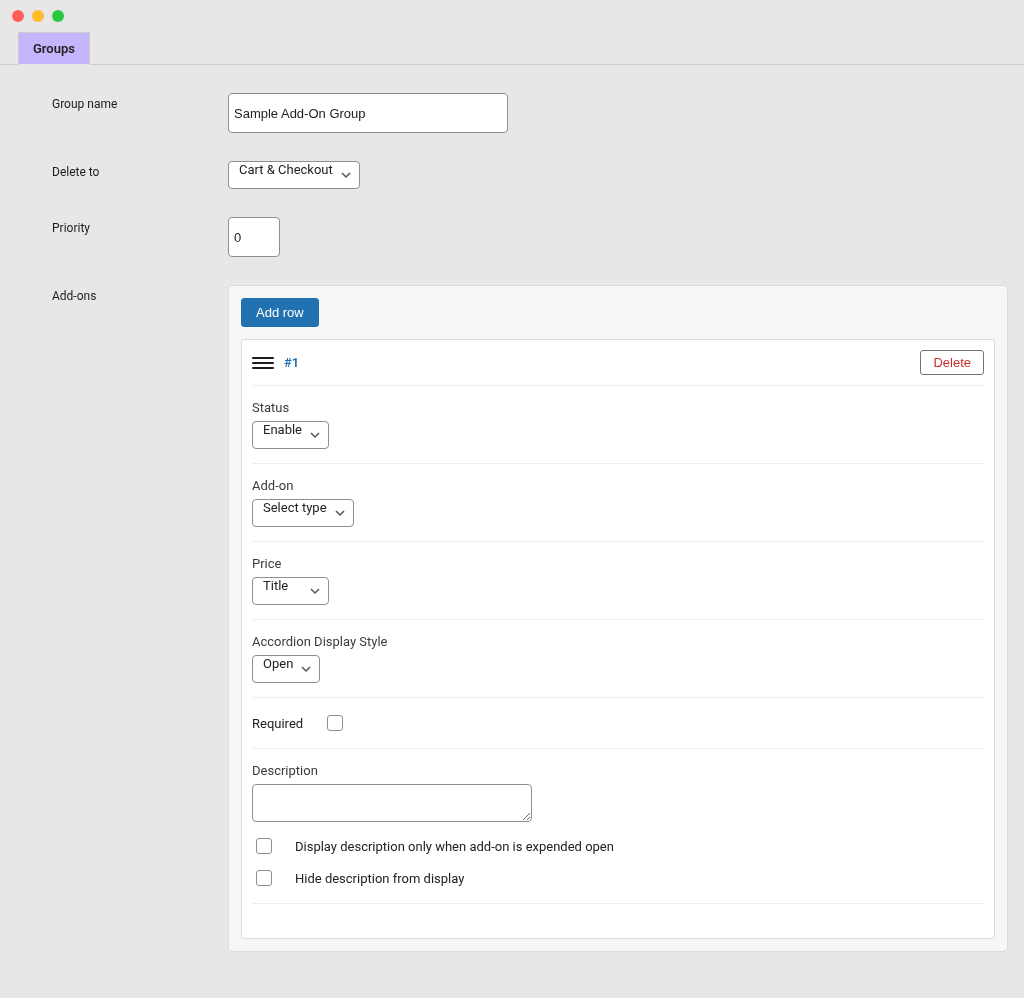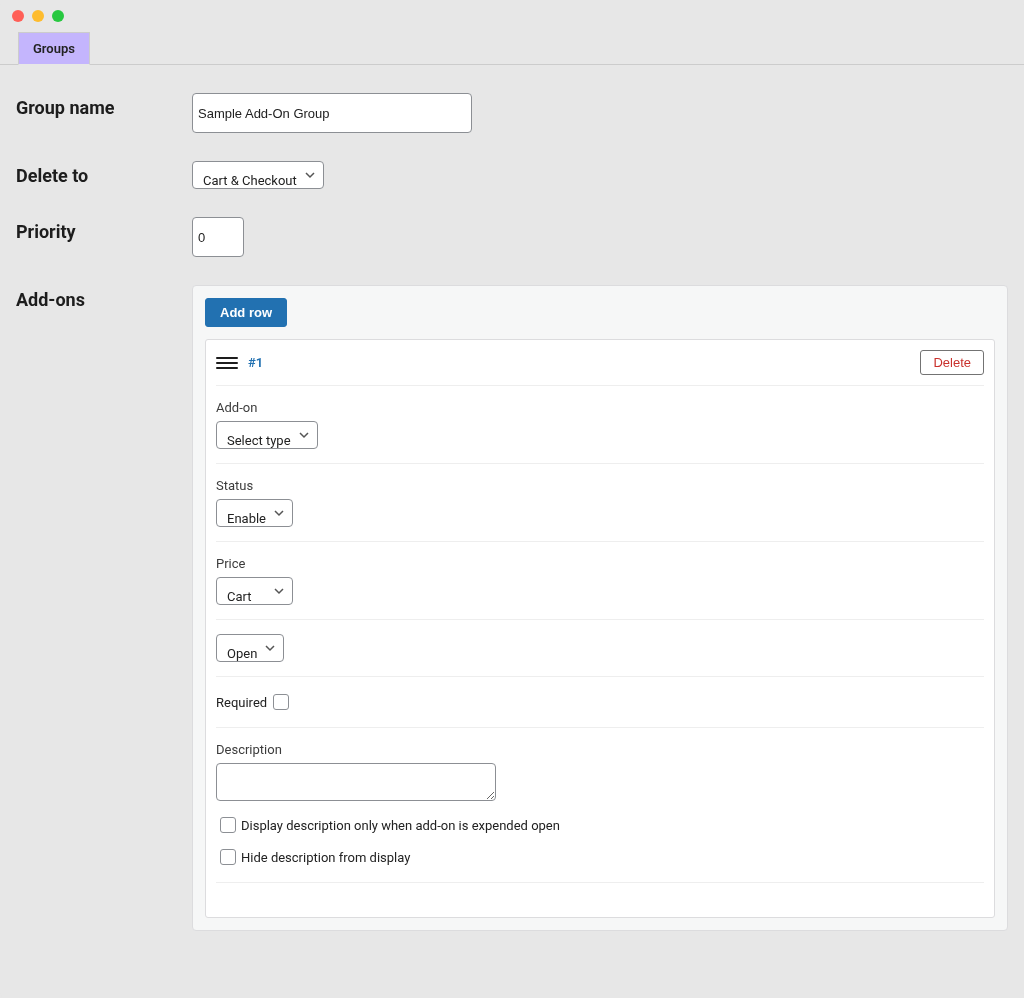--- a/index.html
+++ b/index.html
@@ -53,45 +53,46 @@
     padding: 28px 16px 30px 16px;
   }
 
   .field-row {
     display: flex;
     align-items: flex-start;
     margin-bottom: 28px;
   }
   .field-row > .field-label {
     width: 176px;
-    font-weight: 700;
-    font-size: 18px;
+    font-weight: 400;
+    font-size: 12px;
     padding-top: 4px;
     color: #1d1d1d;
+    margin-left: 36px;
   }
   .field-row > .field-control {
     flex: 1;
   }
 
   input[type="text"], input.text, input.number-input {
     border: 1px solid #8c8f94;
     border-radius: 4px;
     padding: 4px 5px;
     font-size: 13px;
     background: #fff;
     color: #222;
     height: 40px;
   }
   .group-name-input { width: 280px; }
   .priority-input { width: 52px; }
 
   .select-wrap {
     position: relative;
     display: inline-flex;
-    align-items: flex-end;
+    align-items: flex-start;
     border: 1px solid #8c8f94;
     border-radius: 4px;
     background: #fff;
     height: 28px;
     padding: 0 26px 0 10px;
     font-size: 13px;
   }
   .select-wrap .chev {
     position: absolute;
     right: 8px;
@@ -119,21 +120,21 @@
     border-radius: 3px;
     font-size: 13px;
     padding: 6px 14px;
     cursor: pointer;
     border: 1px solid transparent;
   }
   .btn-primary {
     background: #2271b1;
     color: #fff;
     border-color: #2271b1;
-    font-weight: 700;
+    font-weight: 400;
   }
   .btn-outline-danger {
     background: #fff;
     color: #c9302c;
     border: 1px solid #737373;
     border-radius: 3px;
     padding: 4px 12px;
   }
 
   .row-card {
@@ -184,21 +185,21 @@
     border-radius: 4px;
     background: #fff;
     resize: both;
     padding: 4px 8px;
     font-size: 13px;
     font-family: inherit;
   }
   .check-row {
     display: flex;
     align-items: center;
-    gap: 2px;
+    gap: 20px;
     font-size: 13px;
     margin: 10px 0 0 0;
     color: #222;
   }
   .check-row.inline-label { margin: 0; }
   .wp-checkbox {
     width: 16px; height: 16px;
     border: 1px solid #8c8f94;
     border-radius: 3px;
     background: #fff;
@@ -274,56 +275,57 @@
                 <a href="#" class="row-id-link">#1</a>
                 <div class="spacer"></div>
                 <button class="btn btn-outline-danger">
                   <span>Delete</span>
                 </button>
               </div>
 
               <div class="row-card-body">
 
                 <div class="sub-field">
+                  <span class="sub-label">Status</span>
+                  <div class="select-wrap">
+                    <span>Enable</span>
+                    <span class="chev">
+                      <svg viewBox="0 0 10 10" width="10" height="10">
+                          <path d="M1 3 L5 7 L9 3" fill="none" stroke="#555" stroke-width="1.5"></path>
+                        </svg>
+                    </span>
+                  </div>
+                </div>
+
+                <div class="sub-field">
                   <span class="sub-label">Add-on</span>
                   <div class="select-wrap">
                     <span>Select type</span>
                     <span class="chev">
                       <svg viewBox="0 0 10 10" width="10" height="10">
                           <path d="M1 3 L5 7 L9 3" fill="none" stroke="#555" stroke-width="1.5"></path>
                         </svg>
                     </span>
                   </div>
                 </div>
 
                 <div class="sub-field">
-                  <span class="sub-label">Status</span>
-                  <div class="select-wrap">
-                    <span>Enable</span>
+                  <span class="sub-label">Price</span>
+                  <div class="select-wrap" style="padding-right:40px;">
+                    <span>Title</span>
                     <span class="chev">
                       <svg viewBox="0 0 10 10" width="10" height="10">
                           <path d="M1 3 L5 7 L9 3" fill="none" stroke="#555" stroke-width="1.5"></path>
                         </svg>
                     </span>
                   </div>
                 </div>
 
                 <div class="sub-field">
-                  <span class="sub-label">Price</span>
-                  <div class="select-wrap" style="padding-right:40px;">
-                    <span>Cart</span>
-                    <span class="chev">
-                      <svg viewBox="0 0 10 10" width="10" height="10">
-                          <path d="M1 3 L5 7 L9 3" fill="none" stroke="#555" stroke-width="1.5"></path>
-                        </svg>
-                    </span>
-                  </div>
-                </div>
-
-                <div class="sub-field">
+                  <span class="sub-label">Accordion Display Style</span>
                   <div class="select-wrap">
                     <span>Open</span>
                     <span class="chev">
                       <svg viewBox="0 0 10 10" width="10" height="10">
                           <path d="M1 3 L5 7 L9 3" fill="none" stroke="#555" stroke-width="1.5"></path>
                         </svg>
                     </span>
                   </div>
                 </div>
 

